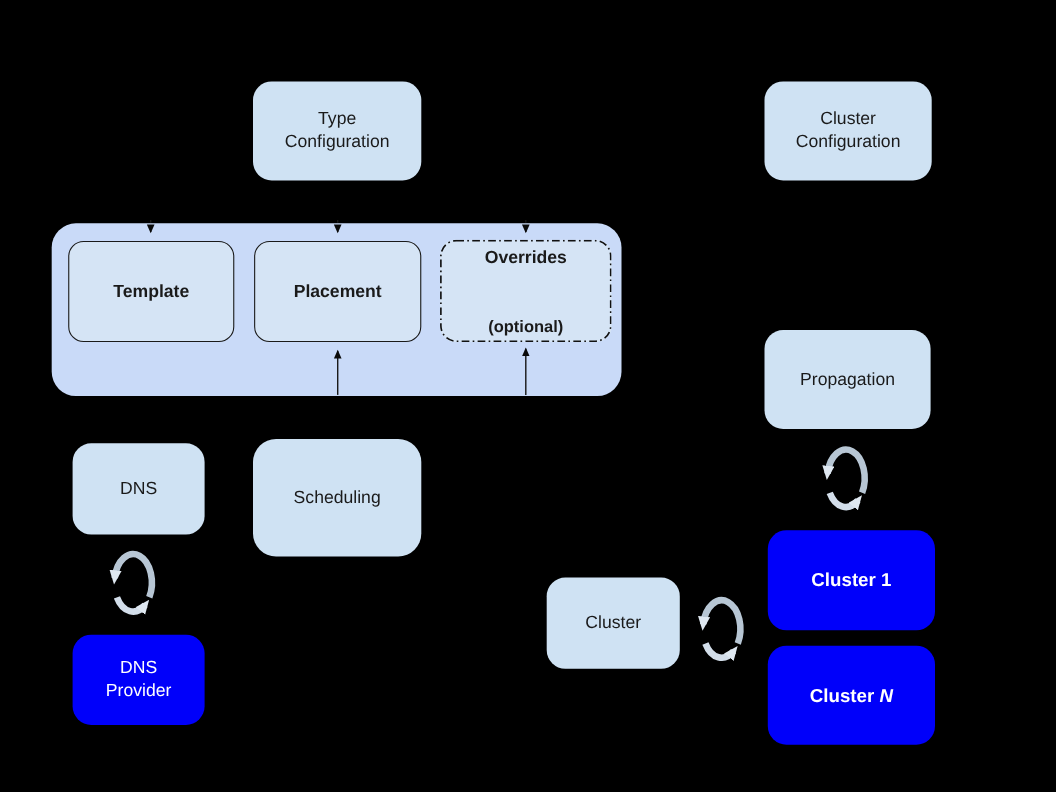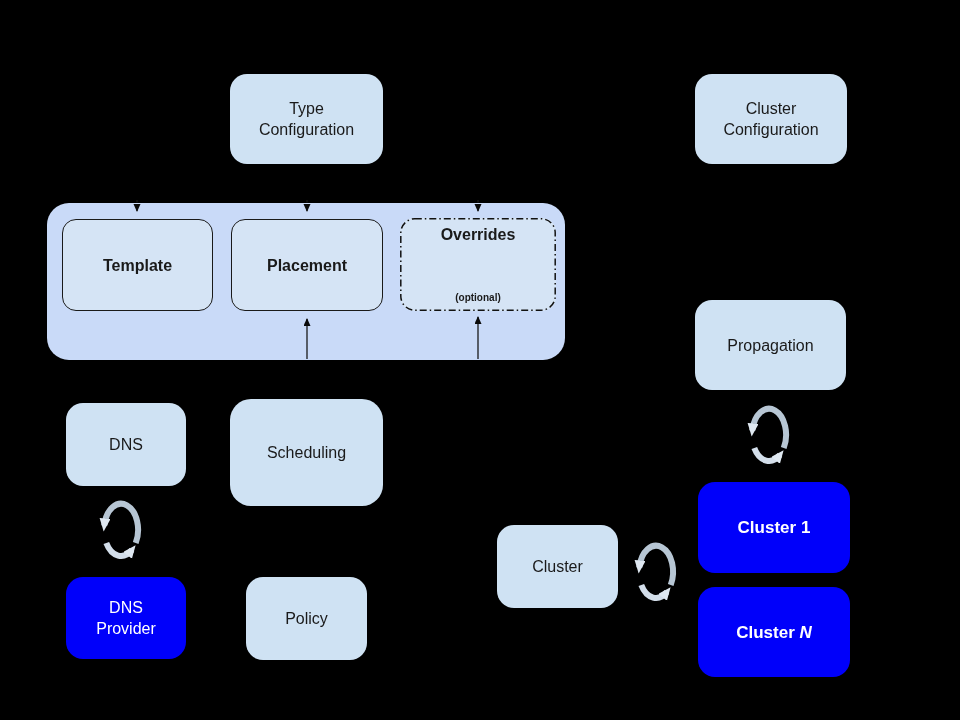--- a/index.html
+++ b/index.html
@@ -11,21 +11,21 @@
     position:absolute;display:flex;flex-direction:column;align-items:center;
     justify-content:center;text-align:center;border-radius:17px;
     font-size:16px;color:#1a1a1a;line-height:21px;box-sizing:border-box;
   }
   .light{background:#cfe2f3;}
   .group{background:#c9daf8;border-radius:22px;font-weight:bold;}
   .inner{background:#d5e4f5;border:1.4px solid #1a1a1a;border-radius:14px;}
   .inner.dashed{border:none;gap:44px;}
   .blue{background:#0000fa;color:#ffffff;}
   .bold17{font-weight:bold;font-size:17px;}
-  .sub{font-size:10px;line-height:16px;margin-top:1px;}
+  .sub{font-size:15px;line-height:16px;margin-top:1px;}
   .caption{
     position:absolute;left:11px;top:126px;font-size:13px;color:#111111;
     white-space:nowrap;
   }
   .icon{position:absolute;pointer-events:none;}
   .overlay{position:absolute;left:0;top:0;pointer-events:none;}
   .ov-border{position:absolute;left:0;top:0;width:100%;height:100%;}
   .it{font-style:italic;}
   .sfx{margin-left:0.28em;}
 </style>
@@ -74,23 +74,20 @@
 
   <div class="box light" style="left:230px;top:399px;width:153px;height:107px;border-radius:21px;">
     <span>Scheduling</span>
   </div>
 
   <div class="box blue" style="left:66px;top:577px;width:120px;height:82px;">
     <span>DNS</span>
     <span>Provider</span>
   </div>
 
-  <div class="box light" style="left:246px;top:577px;width:121px;height:83px;">
-    <span>Policy</span>
-  </div>
 
   <div class="box light" style="left:497px;top:525px;width:121px;height:83px;">
     <span>Cluster</span>
   </div>
 
   <div class="box blue" style="left:698px;top:482px;width:152px;height:91px;">
     <span class="bold17"><span>Cluster</span><span class="sfx">1</span></span>
   </div>
 
   <div class="box blue" style="left:698px;top:587px;width:152px;height:90px;">

